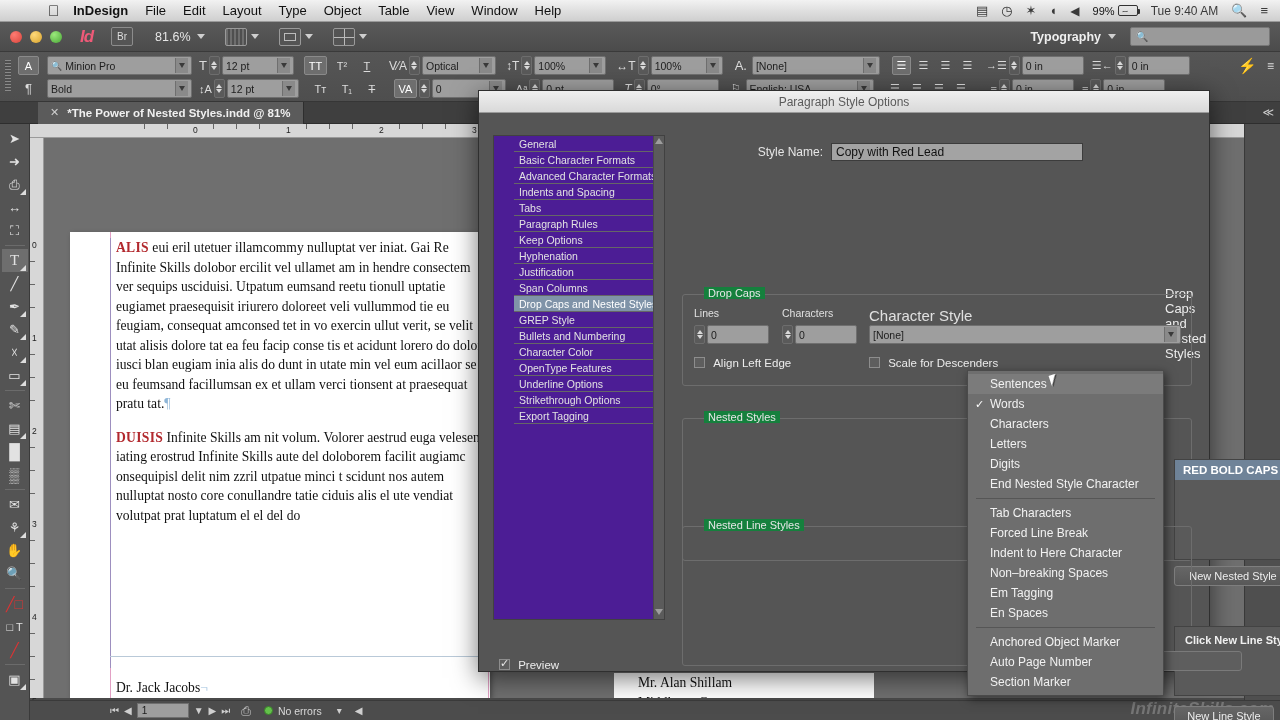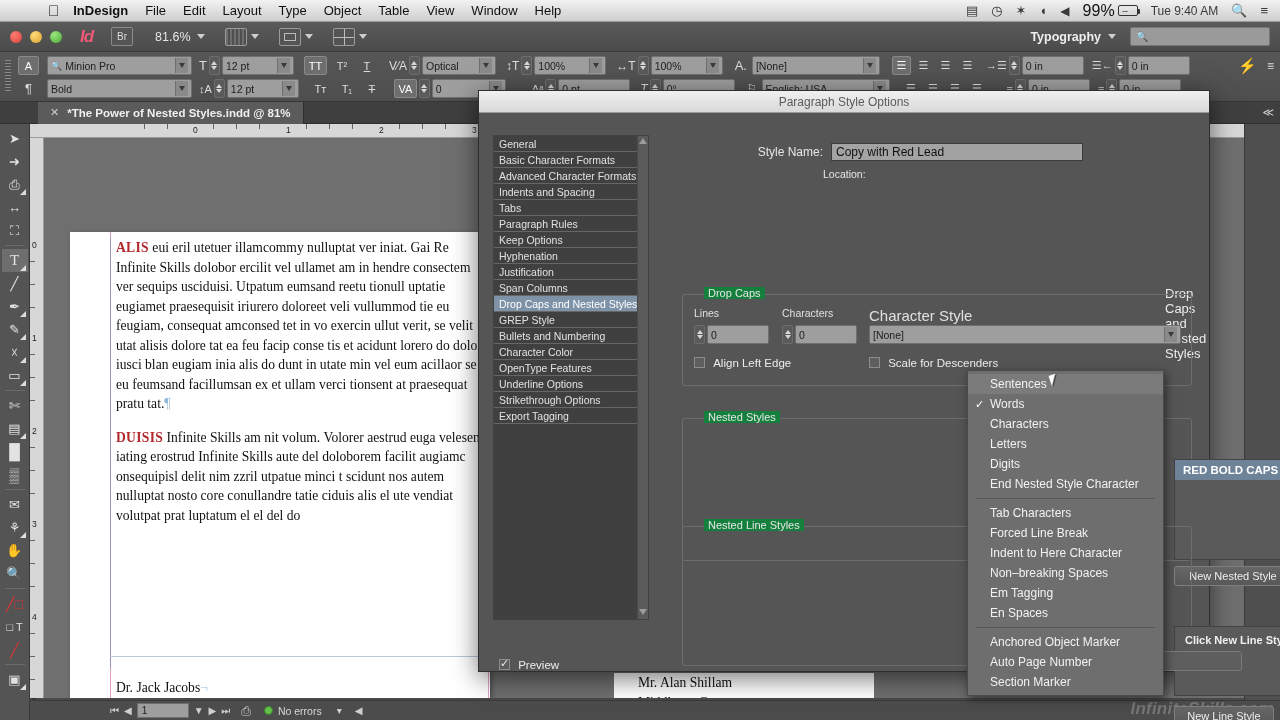--- a/index.html
+++ b/index.html
@@ -16,21 +16,21 @@
     background: linear-gradient(180deg,#f2f2f2 0%,#dedede 55%,#cfcfcf 100%);
     border-bottom: 1px solid #9a9a9a;
     display: flex; align-items: center; font-size: 13px; color: #111;
   }
   .macbar .apple { margin-left: 48px; margin-right: 14px; font-size: 15px; line-height: 0; }
   .macbar .mi { margin-right: 17px; white-space: nowrap; }
   .macbar .mi.app { font-weight: bold; }
   .macbar .right { margin-left: auto; display: flex; align-items: center; gap: 13px; margin-right: 12px; }
   .macbar .right .it { color: #3a3a3a; font-size: 12px; display:flex; align-items:center;}
   .batt { display:inline-flex; align-items:center; gap:3px; }
-  .batt .pct { font-size:16px; }
+  .batt .pct { font-size:11px; }
   .batt .shell { width:20px;height:11px;border:1.3px solid #333;border-radius:2px;position:relative; }
   .batt .shell:after{content:"";position:absolute;right:-3px;top:3px;width:2px;height:5px;background:#333;border-radius:0 1px 1px 0;}
   .batt .bolt{position:absolute;left:3px;top:1px;font-size:8px;line-height:9px;}
 
   
   .appbar {
     position: absolute; left: 0; top: 22px; width: 1280px; height: 30px;
     background: linear-gradient(180deg,#5a5a5a 0%,#4b4b4b 100%);
     border-bottom: 1px solid #3a3a3a;
     display: flex; align-items: center;
@@ -135,21 +135,21 @@
   .dot { width:9px;height:9px;border-radius:50%;background:#63c14a;border:1px solid #3a7f2c; }
   .watermark { position:absolute;right:6px;bottom:1px;color:#7e7e7e;font-size:17px;font-style:italic;font-weight:bold;
                letter-spacing:.2px; opacity:.85;}
 
   
   .dialog { position:absolute;left:478px;top:90px;width:732px;height:582px;background:#555555;
             border:1px solid #2f2f2f; box-shadow:0 6px 24px rgba(0,0,0,.55); }
   .dlgtitle { height:22px;background:linear-gradient(180deg,#f0f0f0 0%,#d9d9d9 100%);border-bottom:1px solid #9a9a9a;
               display:flex;align-items:center;justify-content:center;color:#5b5b5b;font-size:12px;}
   .dlgbody { position:absolute;left:0;top:22px;width:732px;height:560px; }
-  .navlist { position:absolute;left:14px;top:22px;width:156px;height:485px;background:#404040;border:1px solid #414141; }
+  .navlist { position:absolute;left:14px;top:22px;width:172px;height:485px;background:#4c1d95;border:1px solid #414141;padding-left:20px; }
   .navitem { height:16px;line-height:16px;padding-left:5px;color:#e2e2e2;font-size:10.5px;border-bottom:1px solid #666;}
   .navitem.sel { background:#7f93a8; color:#fff; }
   .navscroll { position:absolute;right:0;top:0;width:11px;height:483px;background:#5b5b5b;border-left:1px solid #4a4a4a; }
   .sarrow { width:0;height:0;margin:2px auto;border-left:4px solid transparent;border-right:4px solid transparent; }
   .sarrow.up{border-bottom:6px solid #9d9d9d;} .sarrow.dn{border-top:6px solid #9d9d9d;}
 
   .stylename { position:absolute;left:194px;top:30px;width:520px;display:flex;align-items:center;gap:8px;justify-content:flex-start;}
   .stylename .lb { width:150px;text-align:right;color:#e6e6e6;font-size:12px; }
   .snfield { width:252px;height:18px;background:#a3a3a3;border:1px solid #3c3c3c;color:#111;font-size:12px;
              display:flex;align-items:center;padding-left:4px;}
@@ -366,21 +366,21 @@
       <span class="stepper" style="margin-left:2px;">
           <i class="u"></i>
           <i class="d"></i>
         </span>
       <span class="field" style="width:74px;margin-left:2px;">
         <span>0</span>
         <span class="dd">
             <i class="ddtri"></i>
           </span>
       </span>
-      <span class="lbl" style="margin-left:26px;font-size:11px;">Aᵃ</span>
+      <span class="lbl" style="margin-left:10px;font-size:11px;">Aᵃ</span>
       <span class="stepper" style="margin-left:2px;">
           <i class="u"></i>
           <i class="d"></i>
         </span>
       <span class="field" style="width:72px;margin-left:2px;">
         <span>0 pt</span>
       </span>
       <span class="lbl" style="margin-left:10px;font-size:12px;font-style:italic;">T</span>
       <span class="stepper" style="margin-left:2px;">
           <i class="u"></i>
@@ -561,21 +561,20 @@
           <div class="sarrow dn" style="position:absolute;bottom:2px;left:0;right:0;"></div>
         </div>
       </div>
 
       <div class="stylename">
         <span class="lb">Style Name:</span>
         <span class="snfield">
           <span>Copy with Red Lead</span>
         </span>
       </div>
-      <div class="location">Location:</div>
       <div class="sectitle">Drop Caps and Nested Styles</div>
 
       <div class="group" style="left:203px;top:181px;width:510px;height:92px;">
         <span class="glabel">Drop Caps</span>
         <span style="position:absolute;left:11px;top:12px;color:#e0e0e0;font-size:10.5px;">Lines</span>
         <span style="position:absolute;left:99px;top:12px;color:#e0e0e0;font-size:10.5px;">Characters</span>
         <span style="position:absolute;left:186px;top:12px;color:#e0e0e0;font-size:15px;">Character Style</span>
 
         <span class="stepper" style="position:absolute;left:11px;top:30px;">
             <i class="u"></i>

